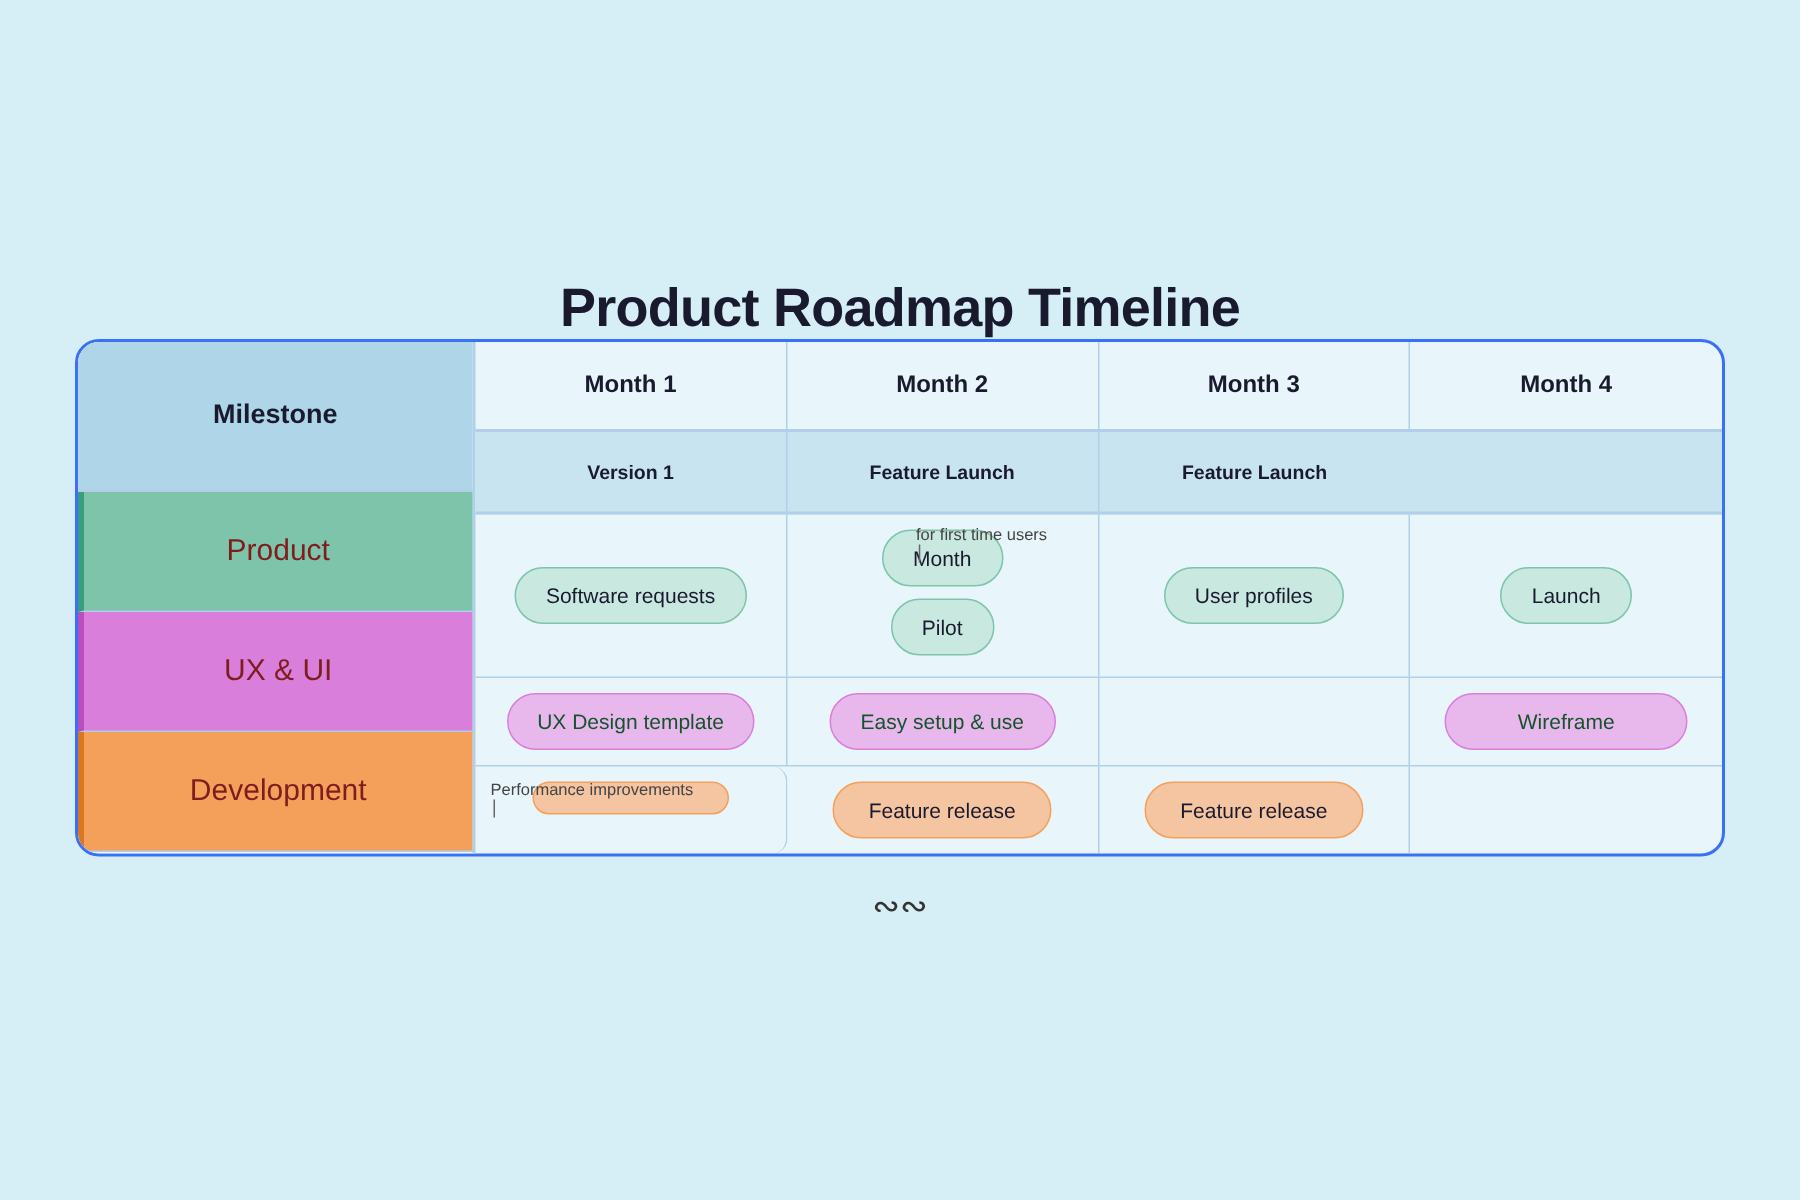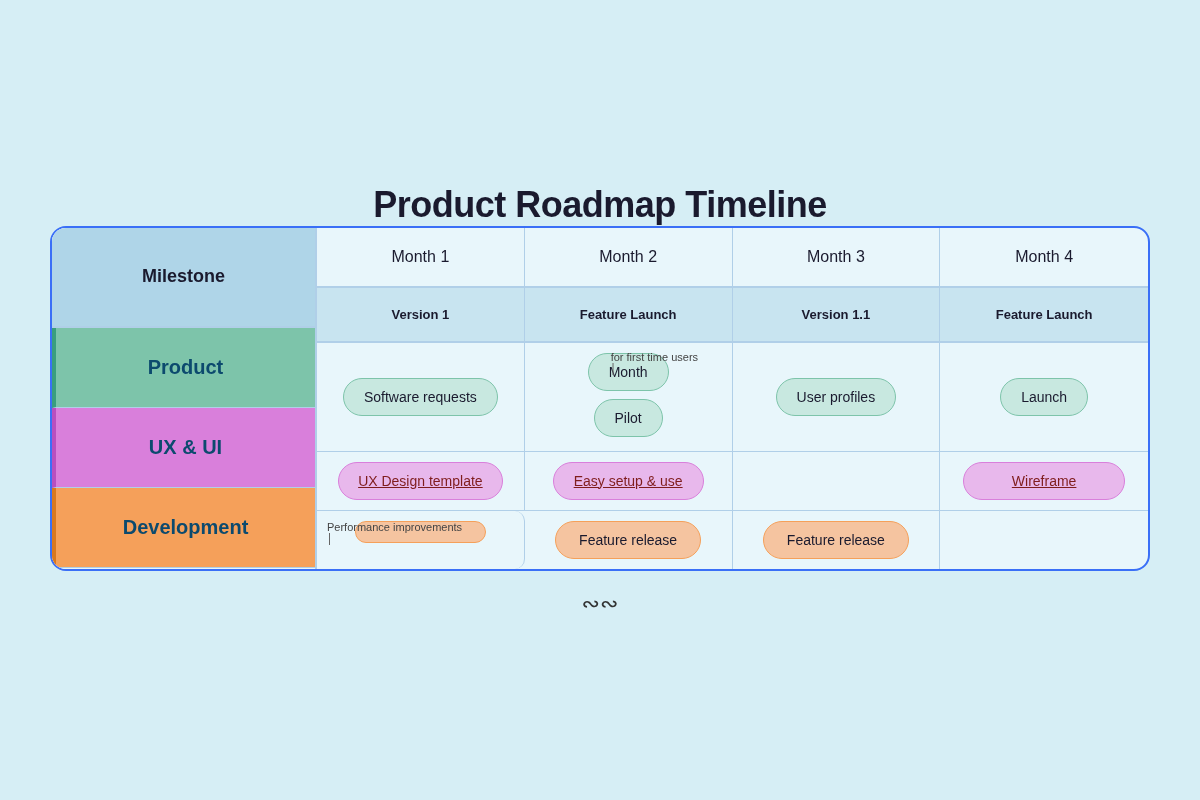--- a/index.html
+++ b/index.html
@@ -79,22 +79,22 @@
     }
 
     .sidebar-item-dev {
       flex: 1;
       background: #f5a05a;
       border-left: 4px solid #d97820;
     }
 
     .sidebar-item-label {
       font-size: 20px;
-      font-weight: 700;
-      color: #0c4a6e;
+      font-weight: 400;
+      color: #7f1d1d;
       text-align: center;
       padding: 20px;
     }
 
     
     .main-grid {
       flex: 1;
       display: flex;
       flex-direction: column;
     }
@@ -106,21 +106,21 @@
       border-bottom: 2px solid #b0cfe8;
       height: 60px;
     }
 
     .month-cell {
       display: flex;
       align-items: center;
       justify-content: center;
       border-right: 1px solid #b0cfe8;
       font-size: 16px;
-      font-weight: 400;
+      font-weight: 700;
       color: #1a1a2e;
     }
 
     .month-cell:last-child {
       border-right: none;
     }
 
     
     .milestones-row {
       display: grid;
@@ -193,22 +193,21 @@
 
     .pill-teal {
       background: #c8e8e0;
       border: 1.5px solid #7dc4aa;
       color: #1a1a2e;
     }
 
     .pill-purple {
       background: #e8b8ec;
       border: 1.5px solid #d97fdb;
-      color: #7f1d1d;
-      text-decoration: underline;
+      color: #14532d;
     }
 
     .pill-orange {
       background: #f5c4a0;
       border: 1.5px solid #f5a05a;
       color: #1a1a2e;
     }
 
     
     .annotation {
@@ -275,21 +274,20 @@
     <div class="months-row">
       <div class="month-cell">Month 1</div>
       <div class="month-cell">Month 2</div>
       <div class="month-cell">Month 3</div>
       <div class="month-cell">Month 4</div>
     </div>
 
     <div class="milestones-row">
       <div class="milestone-cell">Version 1</div>
       <div class="milestone-cell">Feature Launch</div>
-      <div class="milestone-cell">Version 1.1</div>
       <div class="milestone-cell">Feature Launch</div>
     </div>
 
     <div class="content-rows">
 
       <div class="content-row">
         <div class="content-cell">
           <span class="pill pill-teal">Software requests</span>
         </div>
         <div class="content-cell" style="justify-content: flex-end; padding-bottom: 14px;">

